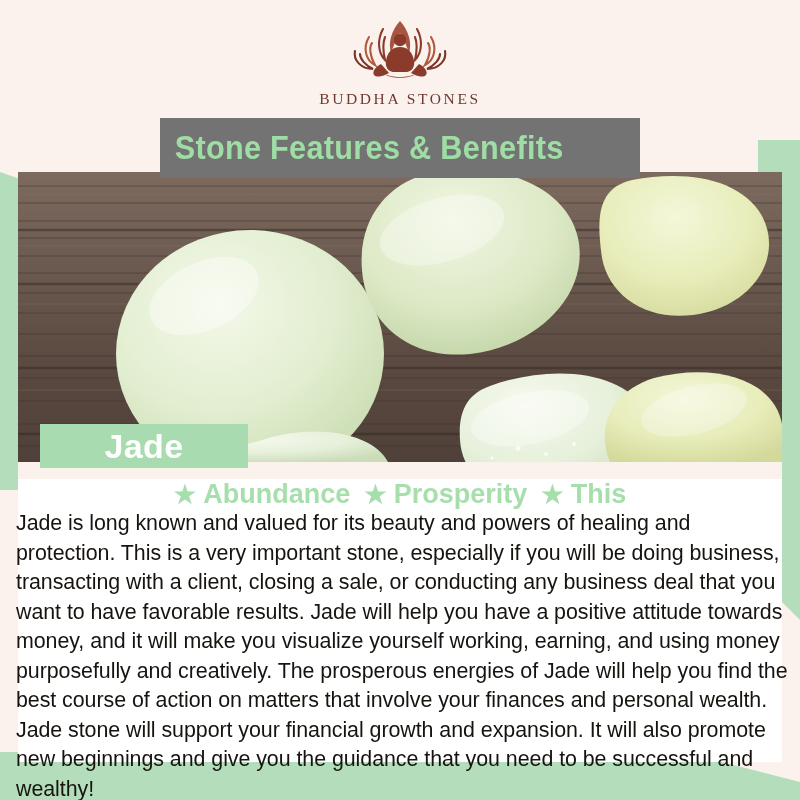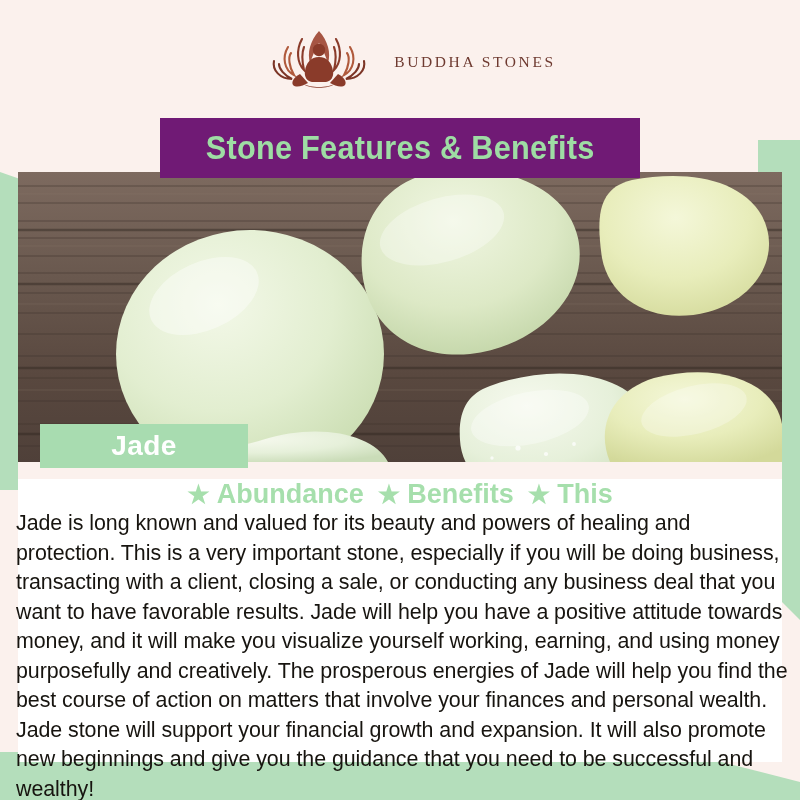--- a/index.html
+++ b/index.html
@@ -34,39 +34,39 @@
     left:0; bottom:0; width:800px; height:48px;
     clip-path:polygon(0 0, 682px 0, 800px 30px, 800px 100%, 0 100%);
   }
   #accent-top-left-notch {
     left:0; top:438px; width:26px; height:52px;
   }
 
   
   #logo-block {
     position:absolute; left:0; top:0; width:800px; height:120px;
-    display:flex; flex-direction:row;
+    display:flex; flex-direction:column;
     align-items:center; justify-content:center;
     background:#fbf1ed;
   }
   #logo-mark { width:150px; height:74px; display:block; }
   #logo-wordmark {
     margin-top:3px;
     font-family:"Liberation Serif", serif;
     font-size:15.5px; font-weight:400;
     letter-spacing:2.6px;
     color:#6e3a30;
   }
 
   
   #title-banner {
     position:absolute; left:160px; top:118px;
     width:480px; height:60px;
-    background:#701a75;
-    display:flex; align-items:center; justify-content:center;
+    background:#737373;
+    display:flex; align-items:center; 
     z-index:6;
   }
   #title-text {
     font-family:"Liberation Sans Narrow","Liberation Sans", sans-serif;
     font-size:33px; font-weight:bold;
     color:#9edda4;
     letter-spacing:0.3px;
     transform:scaleX(0.93);
     white-space:nowrap;
   }
@@ -82,21 +82,21 @@
 
   
   #stone-name-bar {
     position:absolute; left:40px; top:424px;
     width:208px; height:44px;
     background:#a8dcb0;
     display:flex; align-items:center; justify-content:center;
     z-index:7;
   }
   #stone-name {
-    color:#ffffff; font-size:28px; font-weight:bold;
+    color:#ffffff; font-size:34px; font-weight:bold;
     letter-spacing:0.4px;
   }
 
   
   #body-panel {
     position:absolute; left:18px; top:462px;
     width:764px; height:300px;
     background:#ffffff;
     z-index:5;
   }
@@ -249,21 +249,21 @@
   <div id="body-panel"></div>
   <div id="keywords-strip"></div>
 
   <div id="keywords">
     <span class="kw">
       <span class="star">★</span>
       <span>Abundance</span>
     </span>
     <span class="kw">
       <span class="star">★</span>
-      <span>Benefits</span>
+      <span>Prosperity</span>
     </span>
     <span class="kw">
       <span class="star">★</span>
       <span>This</span>
     </span>
   </div>
 
   <p id="description">Jade is long known and valued for its beauty and powers of healing and protection. This is a very important stone, especially if you will be doing business, transacting with a client, closing a sale, or conducting any business deal that you want to have favorable results. Jade will help you have a positive attitude towards money, and it will make you visualize yourself working, earning, and using money purposefully and creatively. The prosperous energies of Jade will help you find the best course of action on matters that involve your finances and personal wealth. Jade stone will support your financial growth and expansion. It will also promote new beginnings and give you the guidance that you need to be successful and wealthy!</p>
 
 </div>

